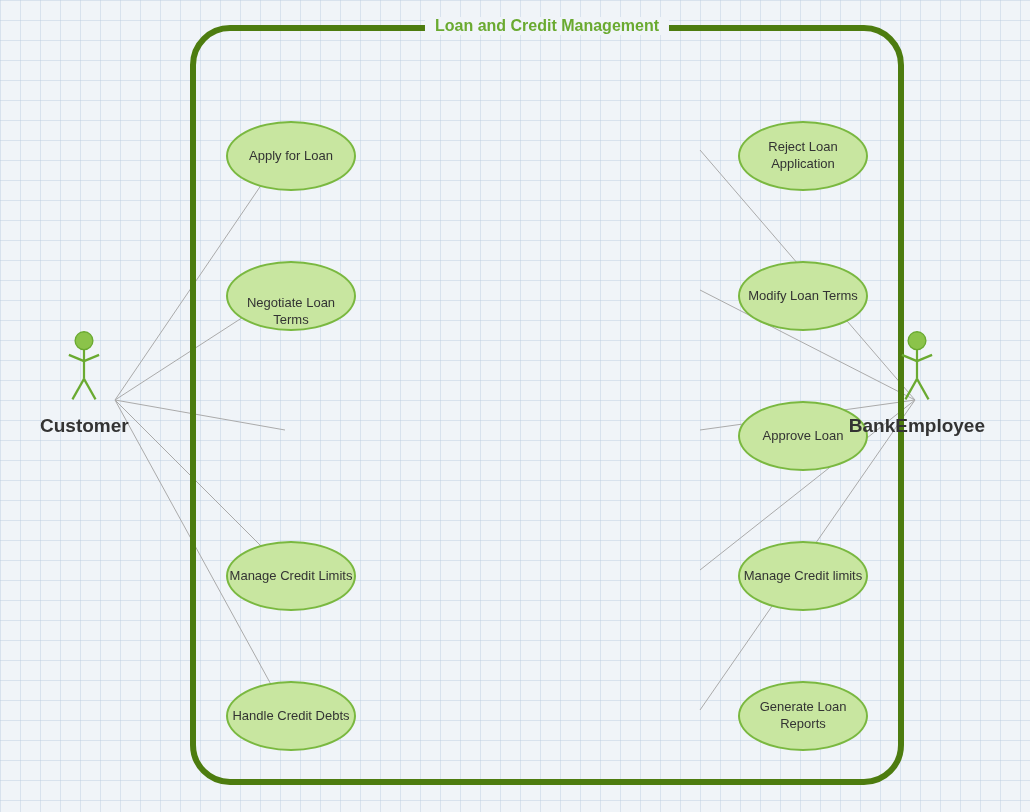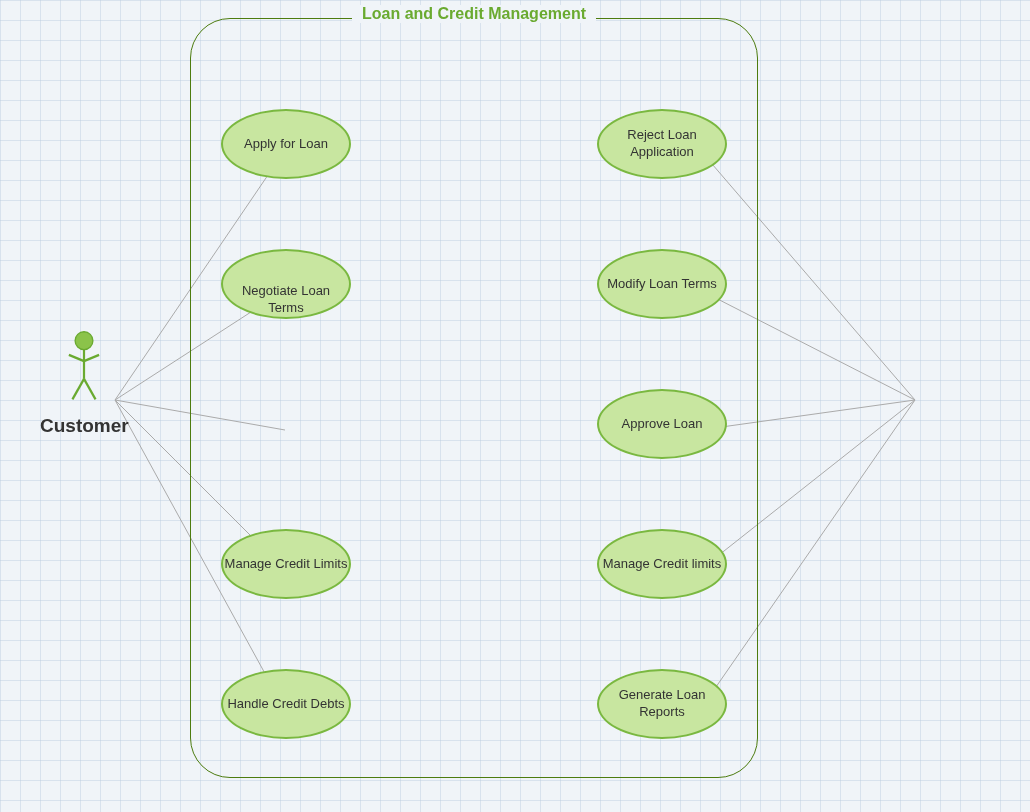--- a/index.html
+++ b/index.html
@@ -21,25 +21,25 @@
       position: absolute;
       top: 10px;
       left: 10px;
       width: 1010px;
       height: 790px;
     }
 
     
     .system-box {
       position: absolute;
-      top: 8px;
+      top: 15px;
       left: 180px;
-      width: 568px;
+      width: 714px;
       height: 760px;
-      border: 1px solid #4d7c0f;
+      border: 6px solid #4d7c0f;
       border-radius: 40px;
       background: transparent;
     }
 
     .system-title {
       position: absolute;
       top: -14px;
       left: 50%;
       transform: translateX(-50%);
       background: #f0f4f8;
@@ -168,14 +168,29 @@
 
       <line x1="25" y1="35" x2="8" y2="28" stroke="#6aaa30" stroke-width="2.5"></line>
       <line x1="25" y1="35" x2="42" y2="28" stroke="#6aaa30" stroke-width="2.5"></line>
 
       <line x1="25" y1="55" x2="12" y2="78" stroke="#6aaa30" stroke-width="2.5"></line>
       <line x1="25" y1="55" x2="38" y2="78" stroke="#6aaa30" stroke-width="2.5"></line>
     </svg>
     <span class="actor-label">Customer</span>
   </div>
 
+  <div class="actor" style="position:absolute; right:35px; top:320px;">
+    <svg class="actor-figure" viewBox="0 0 50 90">
+
+      <circle cx="25" cy="12" r="10" fill="#8bc34a" stroke="#6aaa30" stroke-width="1.5"></circle>
+
+      <line x1="25" y1="22" x2="25" y2="55" stroke="#6aaa30" stroke-width="2.5"></line>
+
+      <line x1="25" y1="35" x2="8" y2="28" stroke="#6aaa30" stroke-width="2.5"></line>
+      <line x1="25" y1="35" x2="42" y2="28" stroke="#6aaa30" stroke-width="2.5"></line>
+
+      <line x1="25" y1="55" x2="12" y2="78" stroke="#6aaa30" stroke-width="2.5"></line>
+      <line x1="25" y1="55" x2="38" y2="78" stroke="#6aaa30" stroke-width="2.5"></line>
+    </svg>
+    <span class="actor-label">BankEmployee</span>
+  </div>
 
 </div>
 
 </body></html>

